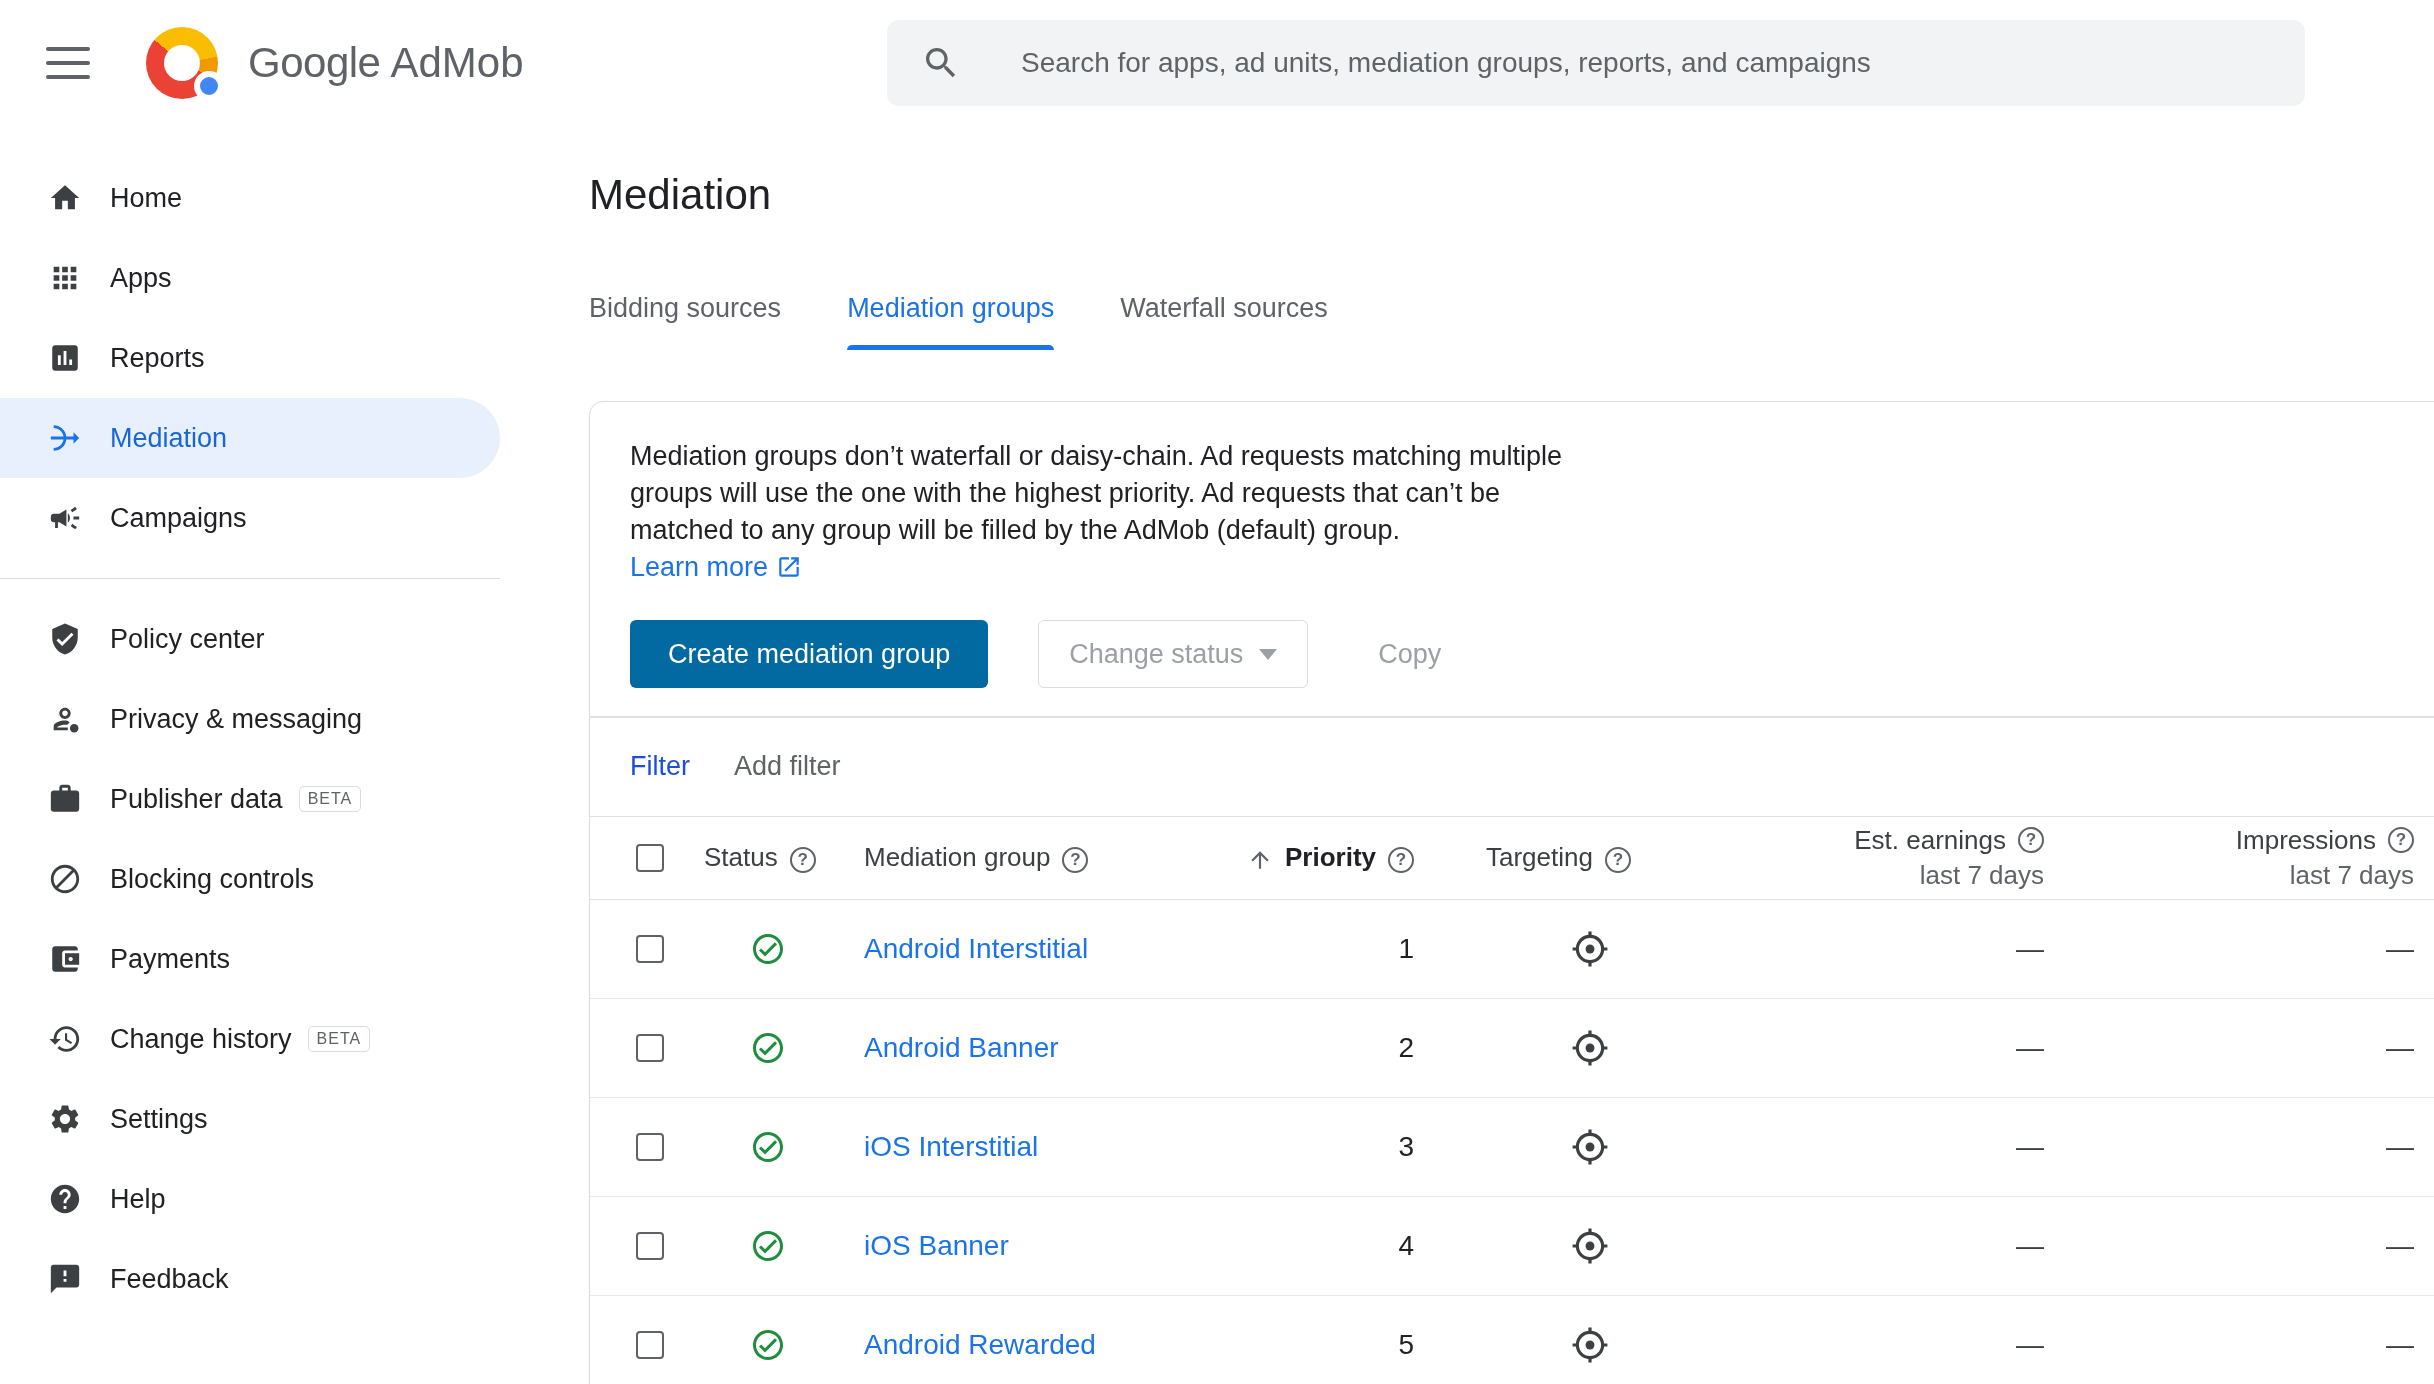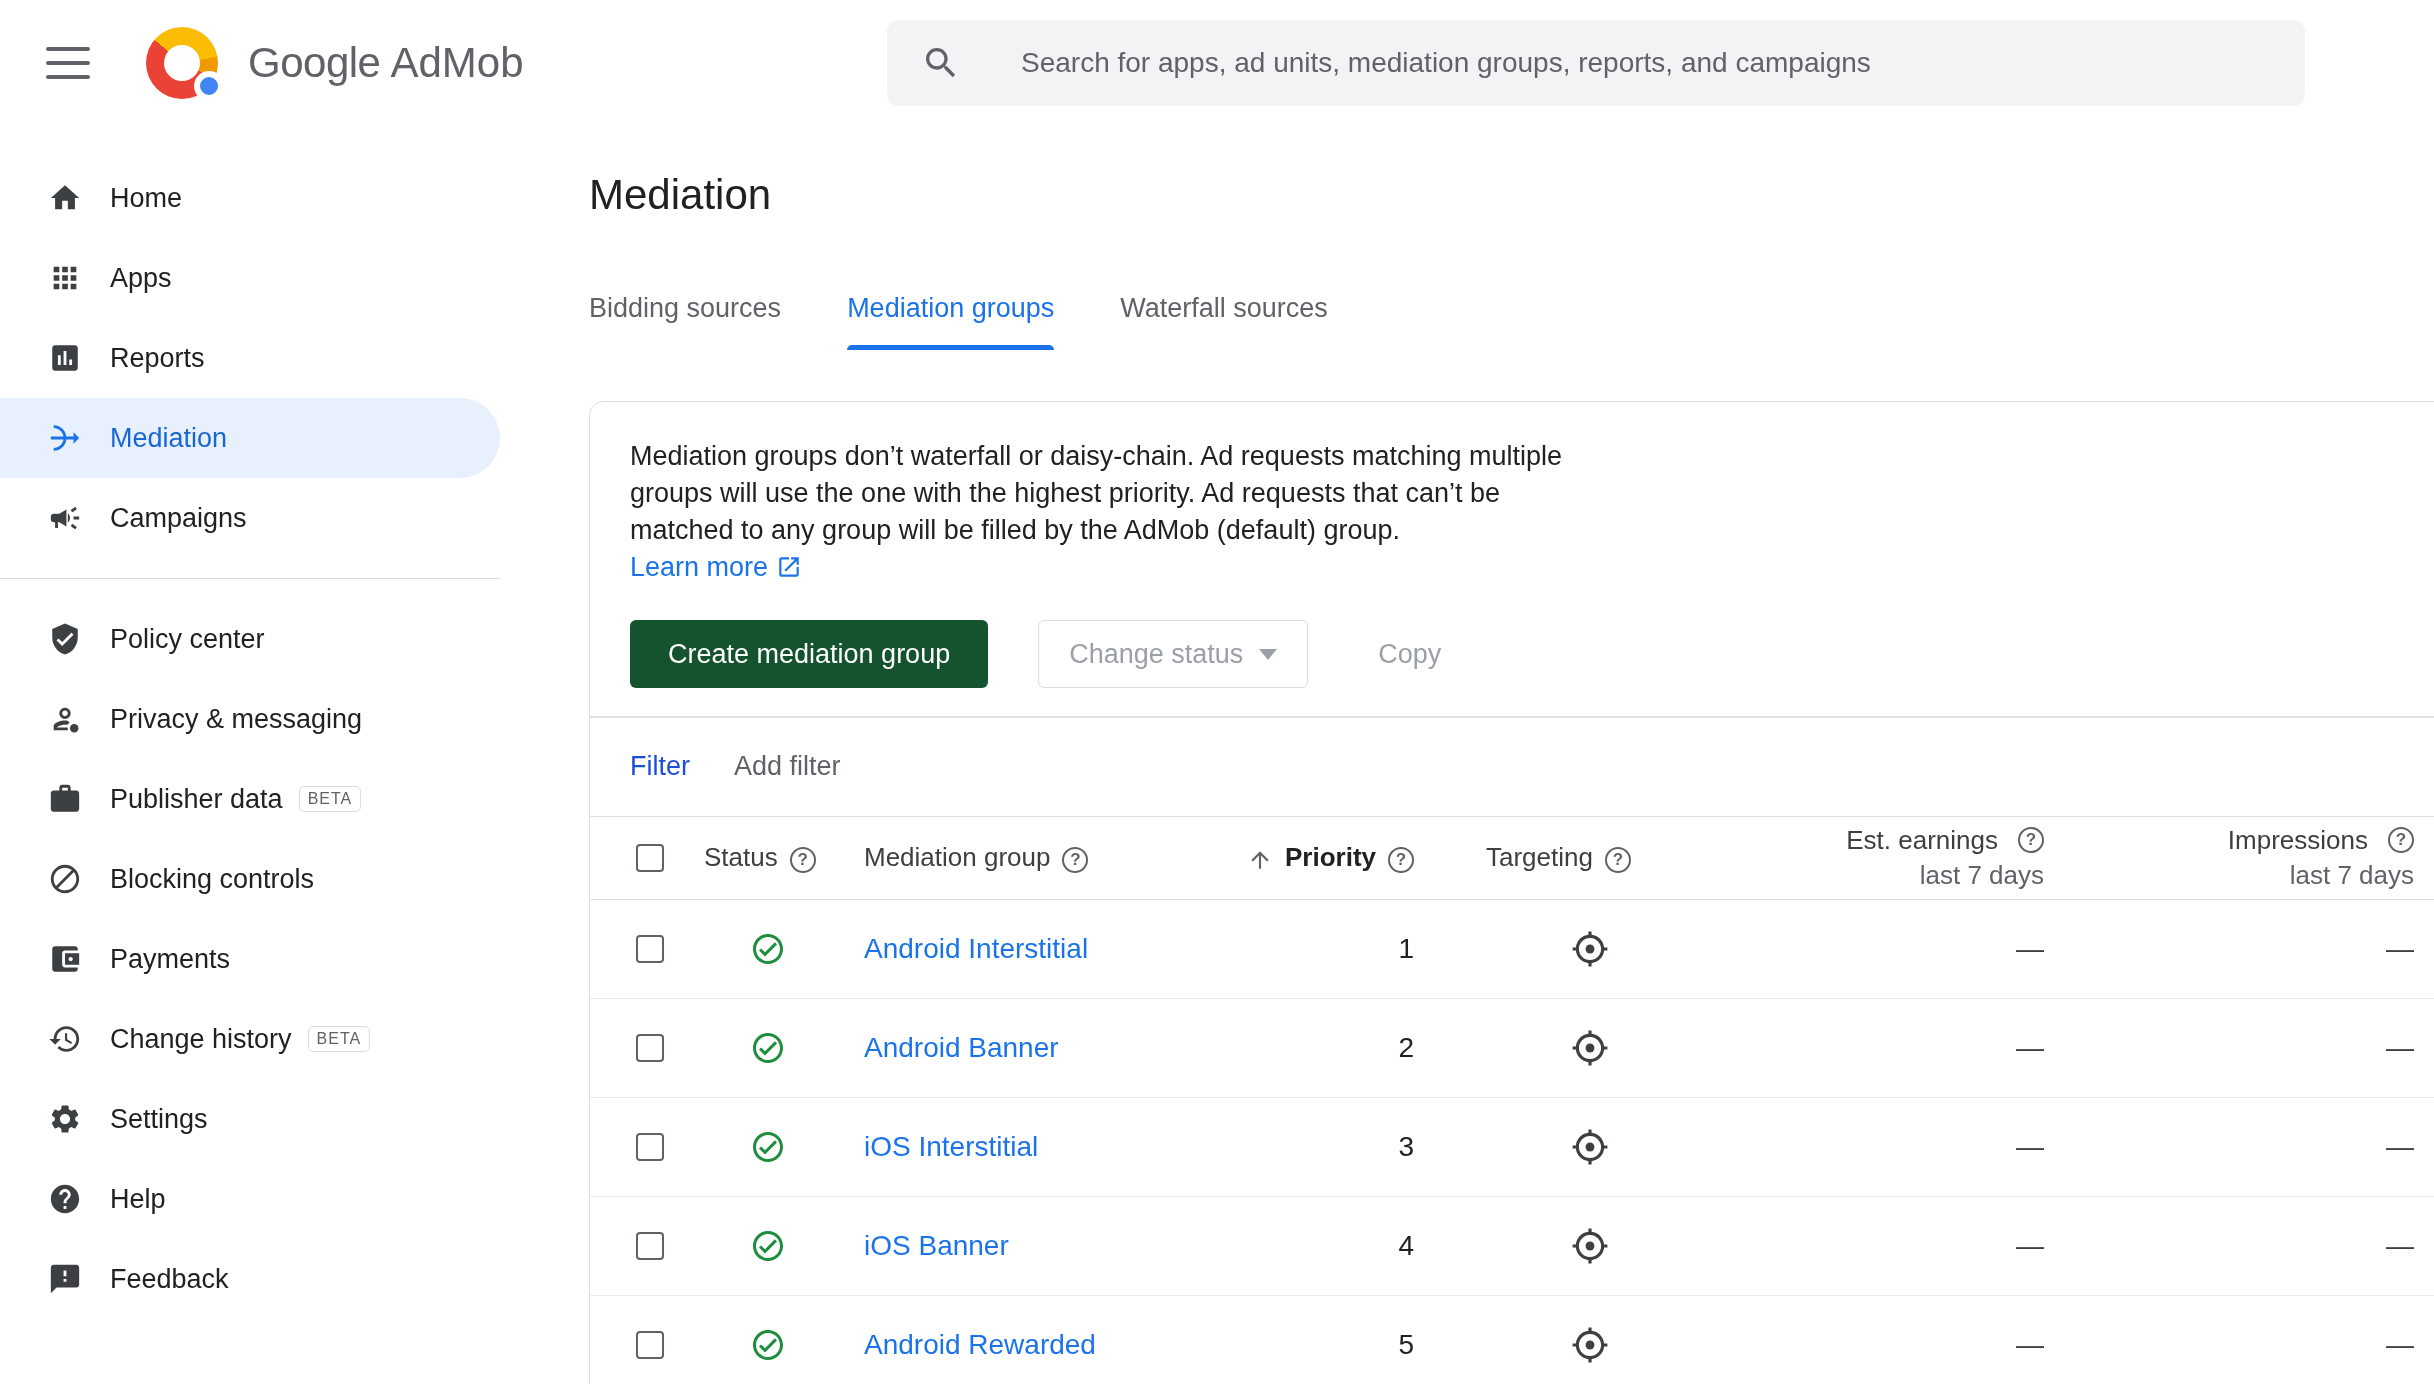--- a/index.html
+++ b/index.html
@@ -94,21 +94,21 @@
     margin-top: 51px; width: 1930px; min-height: 1100px;
     border: 1.5px solid #dadce0; border-radius: 14px; background: #fff;
   }
   .card-top { padding: 36px 40px 0 40px; }
   .desc { max-width: 935px; font-size: 27px; line-height: 37px; color: #202124; }
   .learn { color: #1a73e8; text-decoration: none; cursor: pointer; white-space: nowrap; }
   .learn svg { width: 26px; height: 26px; fill: #1a73e8; vertical-align: -4px; margin-left: 8px; }
 
   .btn-row { display: flex; align-items: center; margin-top: 34px; height: 68px; }
   .btn { font-family: inherit; font-size: 27px; font-weight: 500; height: 68px; border-radius: 6px; }
-  .btn-primary { background: #14532d; color: #fff; border: none; padding: 14px 38px; cursor: pointer; }
+  .btn-primary { background: #0369a1; color: #fff; border: none; padding: 14px 38px; cursor: pointer; }
   .btn-outline {
     margin-left: 50px; background: #fff; color: #9aa0a6; border: 1.5px solid #dadce0;
     padding: 0 30px; display: flex; align-items: center; gap: 16px; cursor: default;
   }
   .caret {
     width: 0; height: 0; border-left: 9px solid transparent;
     border-right: 9px solid transparent; border-top: 11px solid #9aa0a6;
   }
   .btn-text { margin-left: 48px; background: none; border: none; color: #9aa0a6; padding: 0 22px; cursor: default; }
 
@@ -130,21 +130,21 @@
   .c-check { padding-left: 46px; }
   .cb {
     width: 28px; height: 28px; border: 2.5px solid #5f6368; border-radius: 4px;
     background: #fff; cursor: pointer; display: block;
   }
   .h-cell { font-size: 26px; color: #3c4043; display: flex; align-items: flex-end; gap: 12px; }
   .h-priority { justify-content: flex-end; padding-right: 16px; font-weight: 700; color: #202124; }
   .h-priority svg { width: 26px; height: 26px; fill: #5f6368; }
   .h-target { padding-left: 56px; }
   .h-num { display: flex; flex-direction: column; align-items: flex-end; padding-right: 16px; }
-  .h-num .top { display: flex; align-items: center; gap: 20px; font-size: 26px; color: #3c4043; }
+  .h-num .top { display: flex; align-items: center; gap: 12px; font-size: 26px; color: #3c4043; }
   .h-num .sub { font-size: 26px; color: #5f6368; margin-top: 4px; }
 
   .help {
     width: 26px; height: 26px; border: 2px solid #5f6368; border-radius: 50%;
     display: inline-flex; align-items: center; justify-content: center;
     font-size: 17px; font-weight: 700; color: #5f6368; flex: none; cursor: pointer;
   }
 
   .c-status { padding-left: 46px; display: flex; align-items: center; }
   .status-ok { width: 36px; height: 36px; fill: #1e8e3e; }

